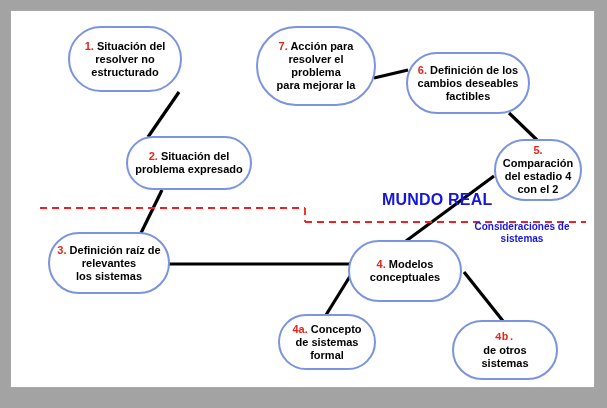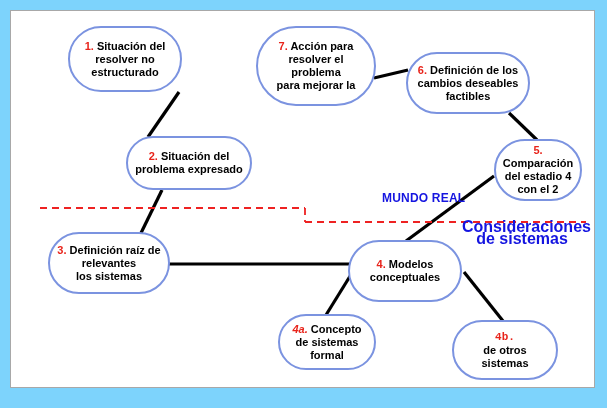--- a/index.html
+++ b/index.html
@@ -8,21 +8,21 @@
     padding: 0;
     background: #ffffff;
   }
   body {
     font-family: "Liberation Sans", sans-serif;
   }
   #canvas {
     position: relative;
     width: 607px;
     height: 408px;
-    background: #7dd3fc;
+    background: #a3a3a3;
     overflow: hidden;
   }
   
   #frame {
     position: absolute;
     left: 10px;
     top: 10px;
     width: 585px;
     height: 378px;
     border: 1px solid #a8a8a8;
@@ -62,27 +62,27 @@
   .label {
     position: absolute;
     color: #1515e0;
     font-weight: bold;
     z-index: 4;
     white-space: nowrap;
   }
   #lbl-mundo {
     left: 382px;
     top: 191px;
-    font-size: 12px;
+    font-size: 16px;
     letter-spacing: 0.2px;
   }
   #lbl-consider {
     left: 462px;
     top: 221px;
-    font-size: 16px;
+    font-size: 10px;
     line-height: 12px;
     text-align: center;
     white-space: normal;
     width: 120px;
   }
 </style>
 </head>
 <body>
 
 <div id="canvas">
@@ -151,21 +151,21 @@
         </div>
       </div>
       <div class="node" id="node-4" style="left: 348px; top: 240px; width: 114px; height: 62px; border-radius: 31px; border-color: rgb(123, 147, 224); background: rgb(255, 255, 255);">
         <div>
           <span class="txt"><span class="num" style="color: rgb(232, 35, 26);">4. </span>Modelos</span>
           <span class="txt">conceptuales</span>
         </div>
       </div>
       <div class="node" id="node-4a" style="left: 278px; top: 314px; width: 98px; height: 56px; border-radius: 28px; border-color: rgb(123, 147, 224); background: rgb(255, 255, 255);">
         <div>
-          <span class="txt"><span class="num" style="color: rgb(232, 35, 26); font-style: italic;">4a. </span>Concepto</span>
+          <span class="txt"><span class="num" style="color: rgb(232, 35, 26);">4a. </span>Concepto</span>
           <span class="txt">de sistemas</span>
           <span class="txt">formal</span>
         </div>
       </div>
       <div class="node" id="node-4b" style="left: 452px; top: 320px; width: 106px; height: 60px; border-radius: 30px; border-color: rgb(123, 147, 224); background: rgb(255, 255, 255);">
         <div>
           <span class="txt"><span class="num" style="color: rgb(232, 35, 26); font-family: Liberation Mono, monospace;">4b.</span></span>
           <span class="txt">de otros</span>
           <span class="txt">sistemas</span>
         </div>

